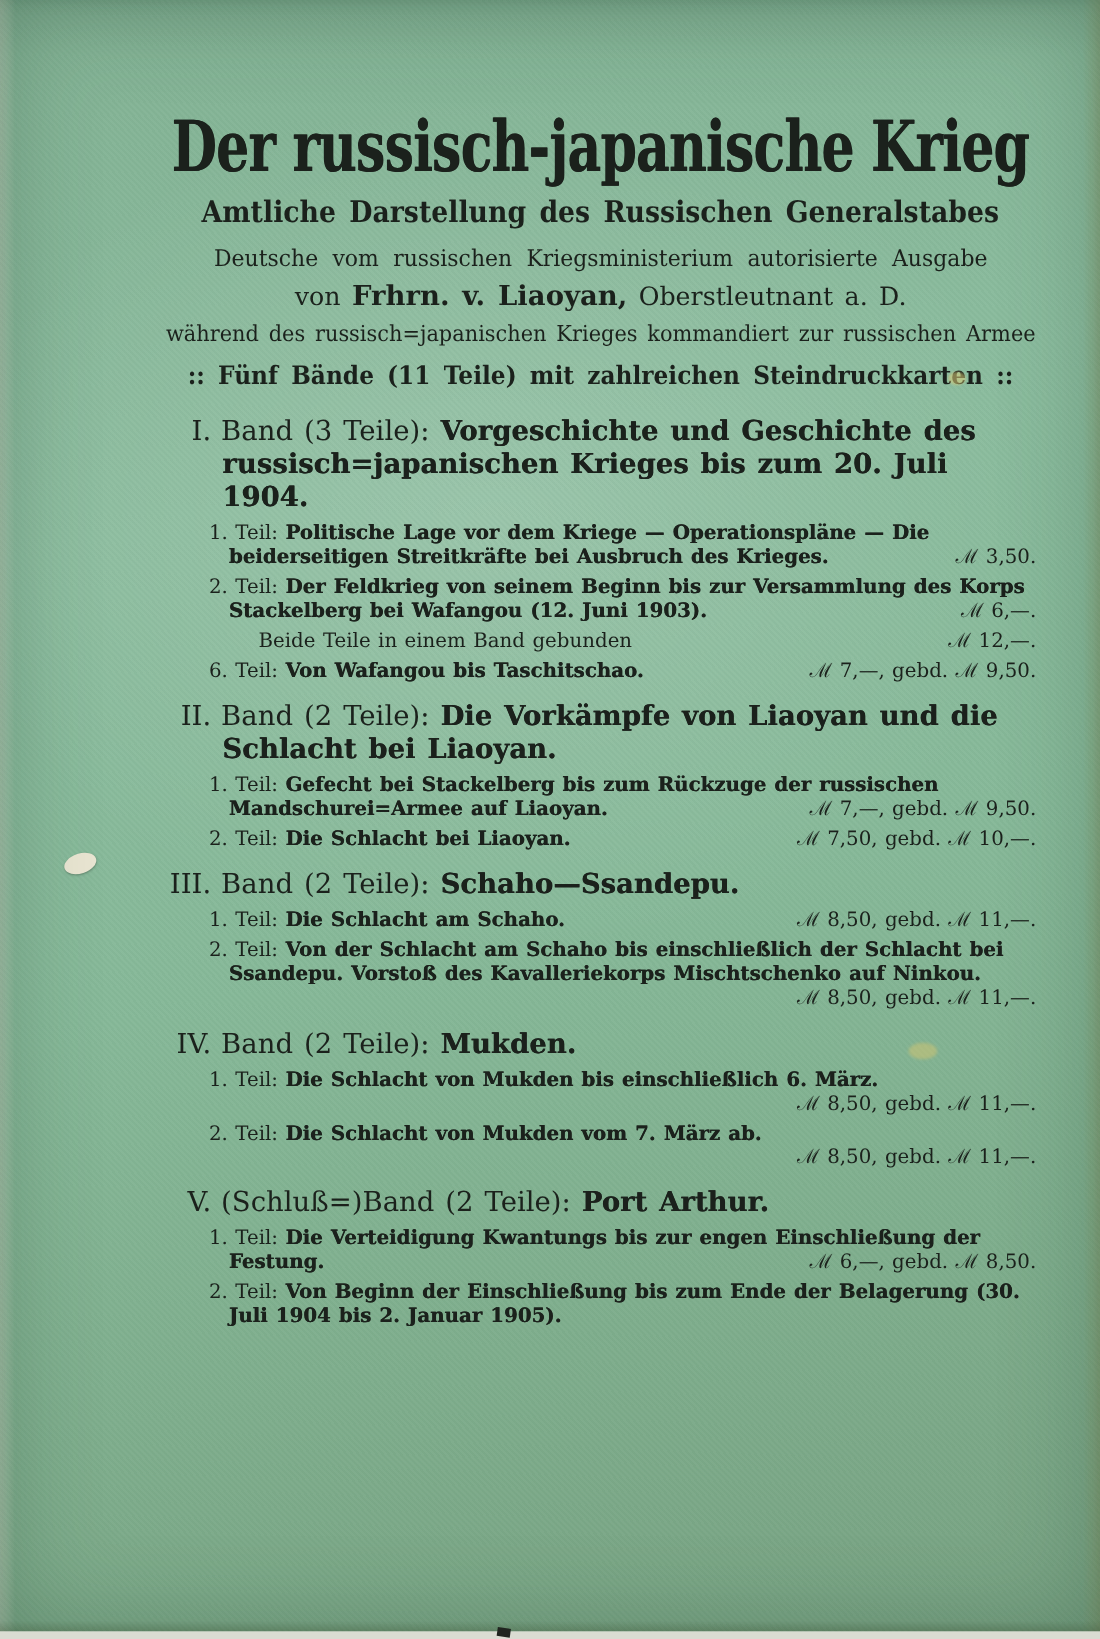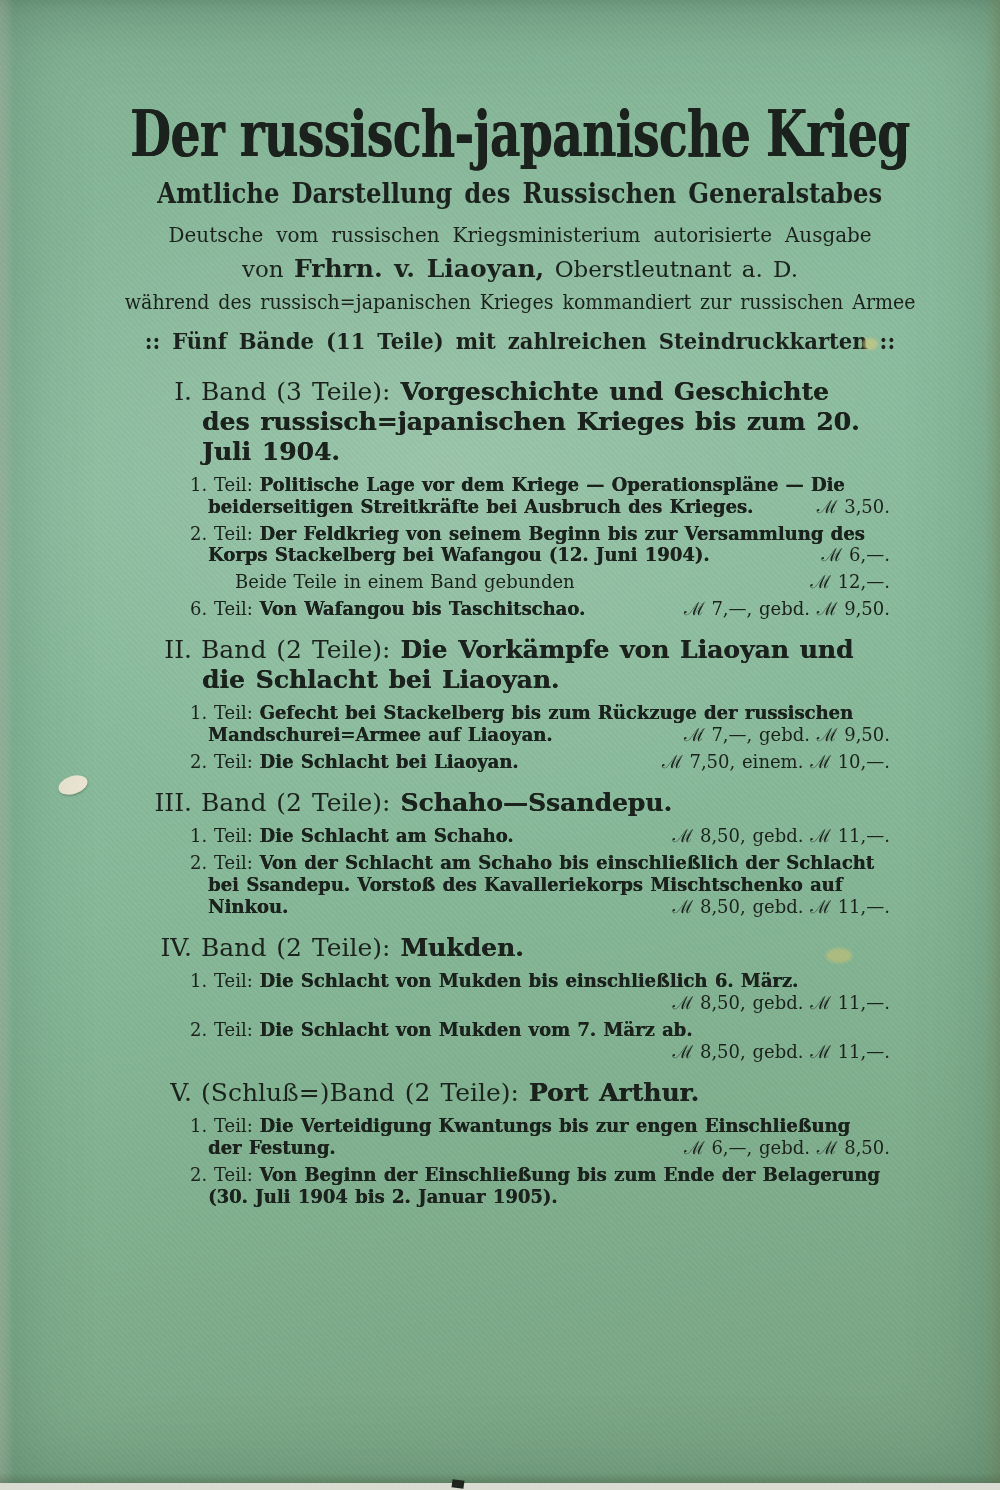--- a/index.html
+++ b/index.html
@@ -20,21 +20,21 @@
     box-shadow: inset 0 0 90px rgba(30,62,46,0.30), inset 0 0 14px rgba(35,70,52,0.18); }
   .bottom-paper-edge { position:absolute; left:0; right:0; bottom:0; height:7px; background:#dadcd2; z-index:6; }
   .bottom-shade { position:absolute; left:0; right:0; bottom:7px; height:10px;
     background:linear-gradient(to bottom, rgba(60,80,50,0), rgba(60,80,50,0.28)); z-index:6; }
   .notch { position:absolute; bottom:2px; left:452px; width:12px; height:8px; background:#20241f; transform:rotate(8deg); z-index:7; }
   .blemish { position:absolute; border-radius:50%; z-index:4; }
   .blemish.chip { left:58px; top:776px; width:30px; height:18px; background:#e9e5d2; transform:rotate(-18deg); box-shadow:0 1px 2px rgba(40,60,45,0.4); }
   .blemish.spot1 { left:862px; top:338px; width:16px; height:12px; background:rgba(218,204,120,0.55); filter:blur(1px); }
   .blemish.spot2 { left:826px; top:948px; width:26px; height:15px; background:rgba(214,198,112,0.50); filter:blur(1.5px); }
 
-  .page { position:absolute; inset:0; padding:100px 110px 0 150px; box-sizing:border-box; z-index:2; }
+  .page { position:absolute; inset:0; padding:100px 58px 0 150px; box-sizing:border-box; z-index:2; }
 
   .line-c { display:flex; justify-content:center; overflow:visible; }
   .squeeze { display:inline-block; white-space:nowrap; transform-origin:50% 50%; }
   .sq74 { transform:scaleX(.74); } .sq90 { transform:scaleX(.90); }
   .sq92 { transform:scaleX(.92); } .sq95 { transform:scaleX(.95); }
 
   h1.doc-title { font-size:64px; line-height:1.05; font-weight:bold; margin:0 0 12px 0; letter-spacing:-1px;
     text-shadow:0.6px 0 0 currentColor; }
   h2.doc-subtitle { font-size:27px; line-height:1.1; font-weight:bold; margin:0 0 14px 0; word-spacing:4px; }
   p.edition { font-size:21px; line-height:1.15; margin:0 0 7px 0; word-spacing:7px; }
@@ -86,38 +86,38 @@
 
   <main class="catalog">
 
     <section class="band">
       <p class="band-head"><span class="numeral">I.</span><span class="band-label">Band (3 Teile):</span>
         <b class="band-title">Vorgeschichte und Geschichte des russisch=japanischen Krieges bis zum 20. Juli 1904.</b></p>
       <p class="part"><span class="part-label">1. Teil:</span>
         <b class="part-title">Politische Lage vor dem Kriege — Operationspläne — Die beiderseitigen Streitkräfte bei Ausbruch des Krieges.</b>
         <span class="price">ℳ 3,50.</span></p>
       <p class="part"><span class="part-label">2. Teil:</span>
-        <b class="part-title">Der Feldkrieg von seinem Beginn bis zur Versammlung des Korps Stackelberg bei Wafangou (12. Juni 1904).</b>
+        <b class="part-title">Der Feldkrieg von seinem Beginn bis zur Versammlung des Korps Stackelberg bei Wafangou (12. Juni 1903).</b>
         <span class="price">ℳ 6,—.</span></p>
       <p class="part interline"><b class="part-title">Beide Teile in einem Band gebunden</b>
         <span class="price">ℳ 12,—.</span></p>
       <p class="part"><span class="part-label">6. Teil:</span>
         <b class="part-title">Von Wafangou bis Taschitschao.</b>
         <span class="price">ℳ 7,—, gebd. ℳ 9,50.</span></p>
     </section>
 
     <section class="band">
       <p class="band-head"><span class="numeral">II.</span><span class="band-label">Band (2 Teile):</span>
         <b class="band-title">Die Vorkämpfe von Liaoyan und die Schlacht bei Liaoyan.</b></p>
       <p class="part"><span class="part-label">1. Teil:</span>
         <b class="part-title">Gefecht bei Stackelberg bis zum Rückzuge der russischen Mandschurei=Armee auf Liaoyan.</b>
         <span class="price">ℳ 7,—, gebd. ℳ 9,50.</span></p>
       <p class="part"><span class="part-label">2. Teil:</span>
         <b class="part-title">Die Schlacht bei Liaoyan.</b>
-        <span class="price">ℳ 7,50, einem. ℳ 10,—.</span></p>
+        <span class="price">ℳ 7,50, gebd. ℳ 10,—.</span></p>
     </section>
 
     <section class="band">
       <p class="band-head"><span class="numeral">III.</span><span class="band-label">Band (2 Teile):</span>
         <b class="band-title">Schaho—Ssandepu.</b></p>
       <p class="part"><span class="part-label">1. Teil:</span>
         <b class="part-title">Die Schlacht am Schaho.</b>
         <span class="price">ℳ 8,50, gebd. ℳ 11,—.</span></p>
       <p class="part"><span class="part-label">2. Teil:</span>
         <b class="part-title">Von der Schlacht am Schaho bis einschließlich der Schlacht bei Ssandepu. Vorstoß des Kavalleriekorps Mischtschenko auf Ninkou.</b>

